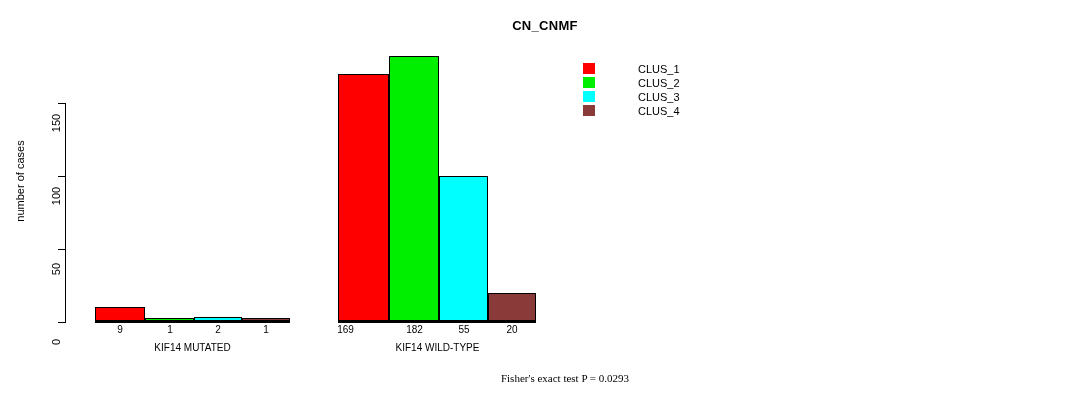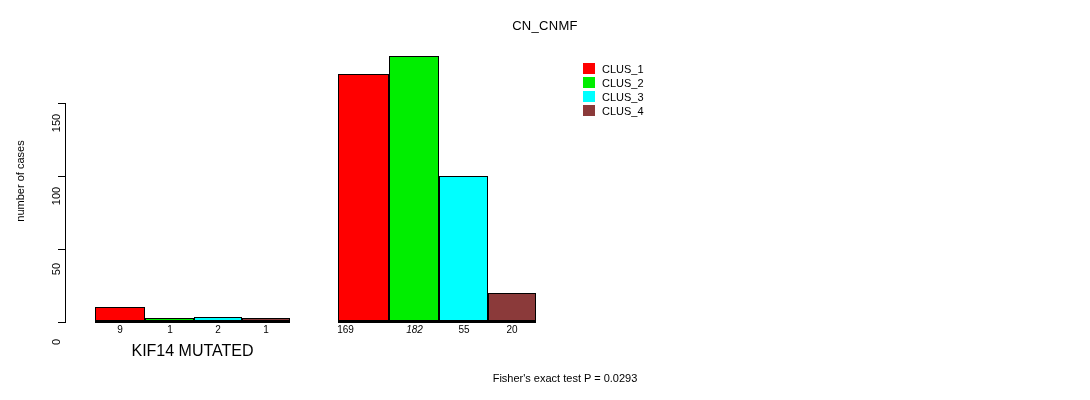--- a/index.html
+++ b/index.html
@@ -15,21 +15,21 @@
     font-family: "Liberation Sans", sans-serif;
     overflow: hidden;
   }
   .title {
     position: absolute;
     left: 0;
     top: 18px;
     width: 1090px;
     text-align: center;
     font-size: 13px;
-    font-weight: normal;
+    font-weight: bold;
     color: #000000;
     letter-spacing: 0.3px;
   }
   
   .plot {
     position: absolute;
     left: 0;
     top: 0;
     width: 1090px;
     height: 400px;
@@ -87,35 +87,36 @@
     position: absolute;
     top: 324px;
     font-size: 10px;
     color: #000000;
     text-align: center;
     white-space: nowrap;
   }
   .group-label {
     position: absolute;
     top: 342px;
-    font-size: 16px;
+    font-size: 10px;
     color: #000000;
     text-align: center;
     white-space: nowrap;
   }
   .legend {
     position: absolute;
     left: 583px;
     top: 62px;
   }
   .legend-row {
     display: flex;
     align-items: center;
     height: 13px;
     margin-bottom: 1px;
+    gap: 36px;
   }
   .legend-swatch {
     width: 12px;
     height: 11px;
     margin-right: 7px;
     border: 0;
   }
   .legend-text {
     font-size: 11px;
     color: #000000;
@@ -123,20 +124,21 @@
   }
   .footer-shift {
     position: absolute;
     left: 455px;
     top: 372px;
     width: 220px;
     text-align: center;
     font-size: 11px;
     color: #000000;
     white-space: nowrap;
+    font-family: Liberation Serif, serif;
   }
 </style>
 </head>
 <body>
 
 <div id="root">
 
   <div class="title">CN_CNMF</div>
 
   <div class="plot">
@@ -169,24 +171,25 @@
     <div class="bar-value" style="left:244px; width:44px;">1</div>
 
     <div class="group-label" style="left:90px; width:205px;">KIF14 MUTATED</div>
 
     <div class="bar" style="left:338px; width:51px; height:247px; background:#FF0000;"></div>
     <div class="bar" style="left:389px; width:50px; height:265px; background:#00EE00;"></div>
     <div class="bar" style="left:439px; width:49px; height:145px; background:#00FFFF;"></div>
     <div class="bar" style="left:488px; width:48px; height:28px;  background:#8B3A3A;"></div>
 
     <div class="bar-value" style="left:323px; width:45px;">169</div>
-    <div class="bar-value" style="left:392px; width:45px;font-style:italic;">182</div>
+    <div class="bar-value" style="left:392px; width:45px;">182</div>
     <div class="bar-value" style="left:442px; width:44px;">55</div>
     <div class="bar-value" style="left:490px; width:44px;">20</div>
 
+    <div class="group-label" style="left:335px; width:205px;">KIF14 WILD-TYPE</div>
   </div>
 
   <div class="legend">
     <div class="legend-row">
       <span class="legend-swatch" style="background:#FF0000;"></span>
       <span class="legend-text">CLUS_1</span>
     </div>
     <div class="legend-row">
       <span class="legend-swatch" style="background:#00EE00;"></span>
       <span class="legend-text">CLUS_2</span>

